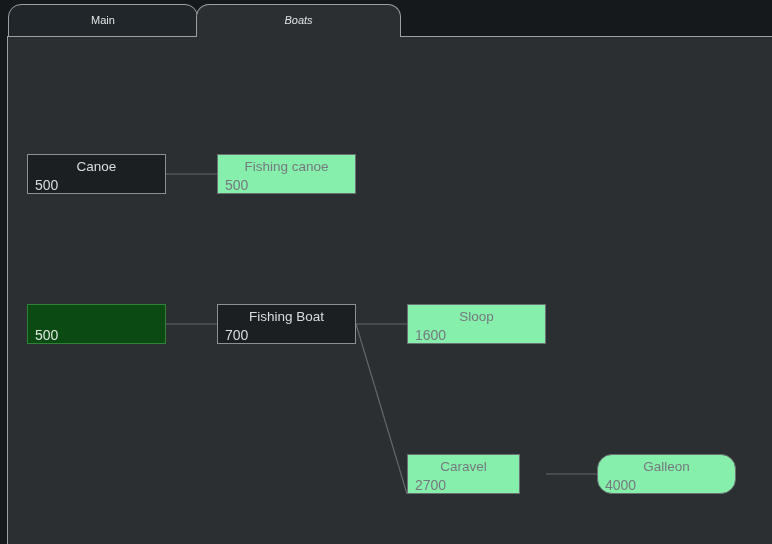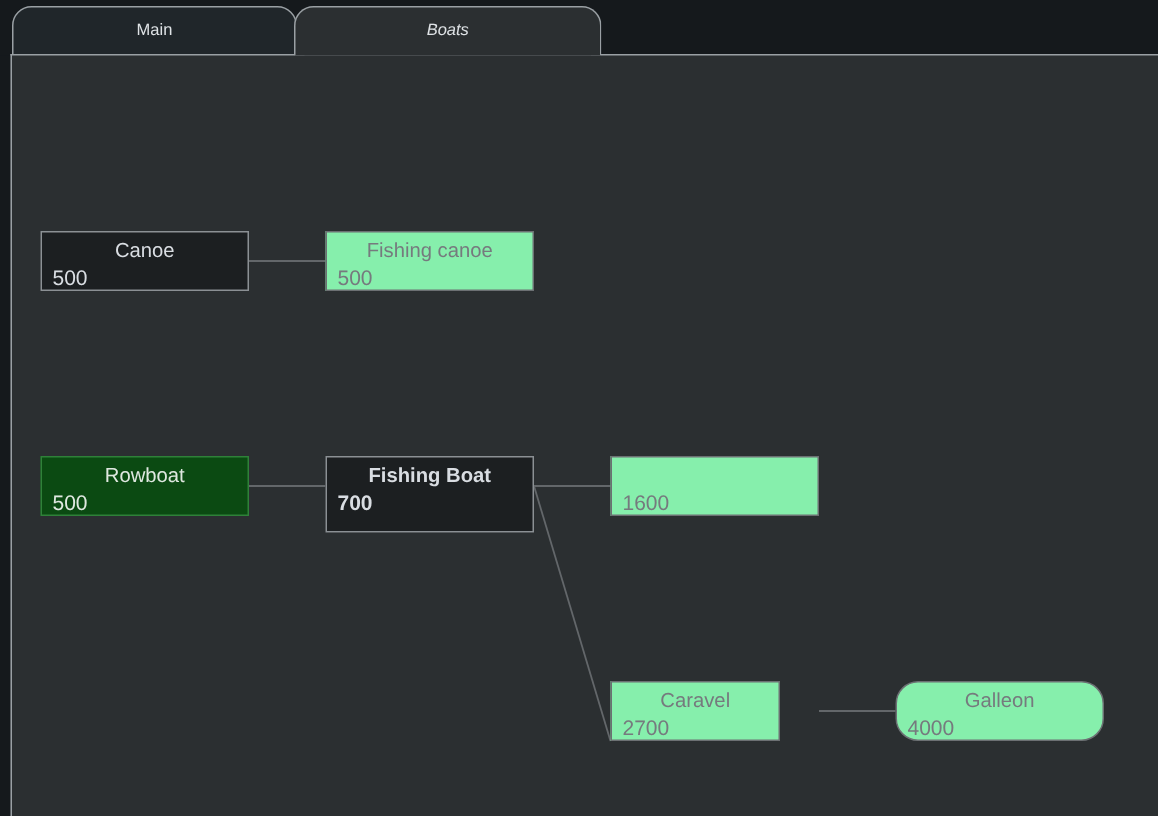--- a/index.html
+++ b/index.html
@@ -139,28 +139,28 @@
       </svg>
   <div class="node available" style="left: 26px; top: 153px; width: 139px; height: 40px; padding-left: 22px;">
         <div class="title">Canoe</div>
         <div class="cost">500</div>
       </div>
       <div class="node locked" style="left: 216px; top: 153px; width: 139px; height: 40px;">
         <div class="title">Fishing canoe</div>
         <div class="cost">500</div>
       </div>
       <div class="node researched" style="left: 26px; top: 303px; width: 139px; height: 40px;">
-        <div class="title">Rowboat</div>
         <div class="cost">500</div>
       </div>
-      <div class="node available" style="left: 216px; top: 303px; width: 139px; height: 51px; font-weight: bold;">
+      <div class="node available" style="left: 216px; top: 303px; width: 139px; height: 40px;">
         <div class="title">Fishing Boat</div>
         <div class="cost">700</div>
       </div>
       <div class="node locked" style="left: 406px; top: 303px; width: 139px; height: 40px;">
+        <div class="title">Sloop</div>
         <div class="cost">1600</div>
       </div>
       <div class="node locked" style="left: 406px; top: 453px; width: 113px; height: 40px;">
         <div class="title">Caravel</div>
         <div class="cost">2700</div>
       </div>
       <div class="node locked" style="left: 596px; top: 453px; width: 139px; height: 40px; border-radius: 15px;">
         <div class="title">Galleon</div>
         <div class="cost">4000</div>
       </div>

